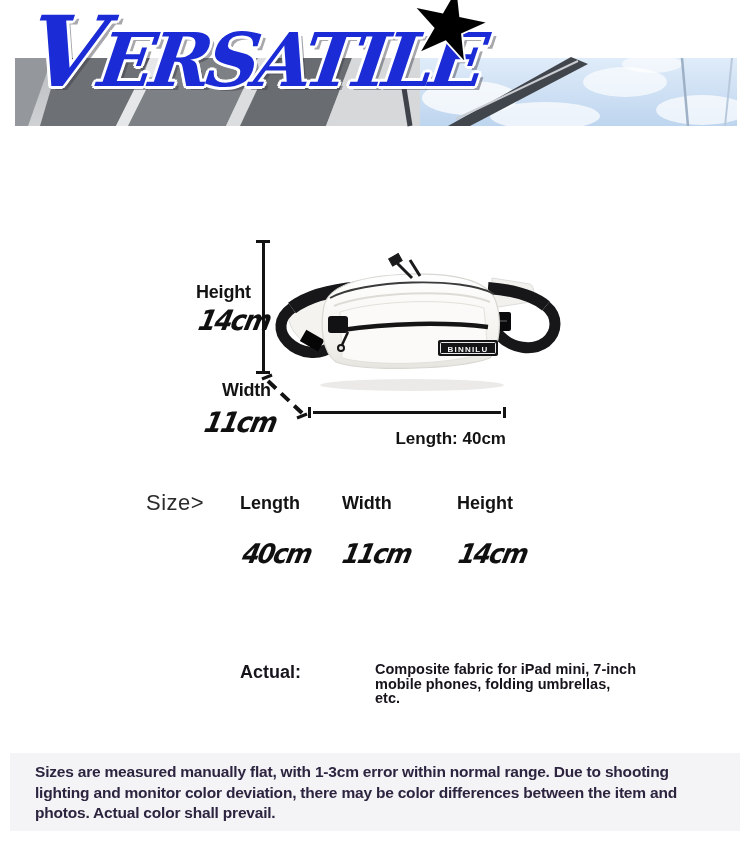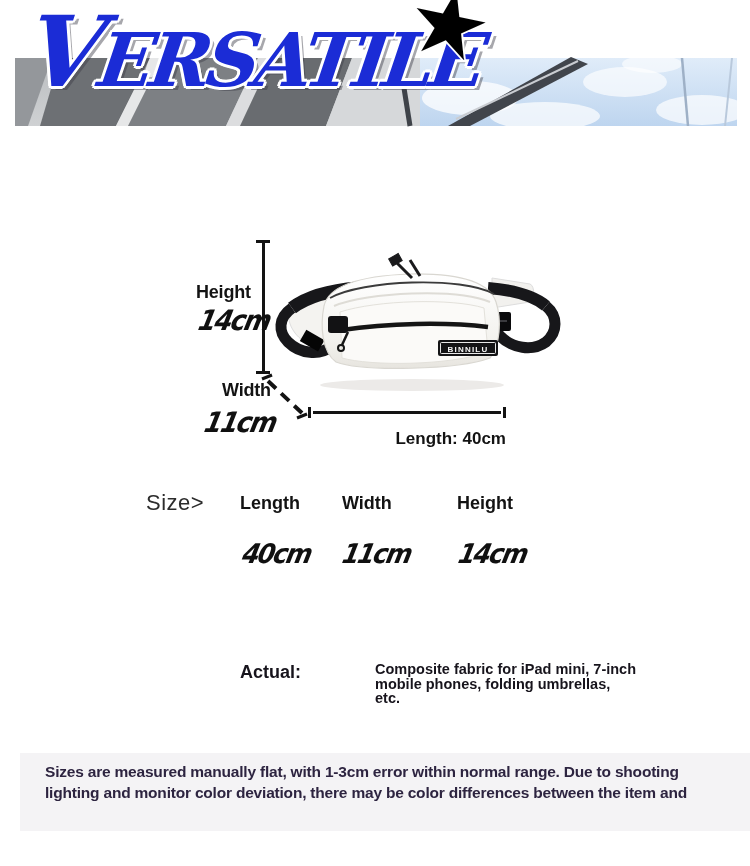--- a/index.html
+++ b/index.html
@@ -51,21 +51,21 @@
 
   
   #specs{left:100px;top:630px;width:600px;height:80px;}
   .capacity{font-size:23px;font-weight:800;letter-spacing:-.3px;color:#17141c;}
   .fabric-label{font-size:18px;font-weight:800;color:#17141c;}
   .fabric-value{font-size:14.5px;font-weight:700;line-height:14.5px;width:262px;color:#17141c;}
   .weight-line{font-size:16px;font-weight:800;text-align:center;width:600px;
                letter-spacing:-.2px;color:#17141c;}
 
   
-  #disclaimer{left:20px;top:753px;width:730px;height:78px;
+  #disclaimer{left:10px;top:753px;width:730px;height:78px;
               background:var(--disclaimer-bg);padding:9px 0 0 25px;}
   .disclaimer-line{font-size:15.5px;font-weight:700;line-height:20.5px;
                    letter-spacing:-.2px;color:var(--disclaimer-text);white-space:nowrap;}
 </style>
 </head>
 <body>
 
 <div id="banner" class="abs">
   <svg class="abs banner-photo" width="750" height="132" viewBox="0 0 750 132">
     <defs>
@@ -186,13 +186,14 @@
 </div>
 
 <div id="specs" class="abs">
   <div class="abs fabric-label" style="left:140px;top:32px;">Actual:</div>
   <div class="abs fabric-value" style="left:275px;top:8px;margin-top:24px;">Composite fabric for iPad mini, 7-inch mobile phones, folding umbrellas, etc.</div>
 </div>
 
 <div id="disclaimer" class="abs">
   <div class="disclaimer-line">Sizes are measured manually flat, with 1-3cm error within normal range. Due to shooting</div>
   <div class="disclaimer-line">lighting and monitor color deviation, there may be color differences between the item and</div>
+  <div class="disclaimer-line">photos. Actual color shall prevail.</div>
 </div>
 
 </body></html>

